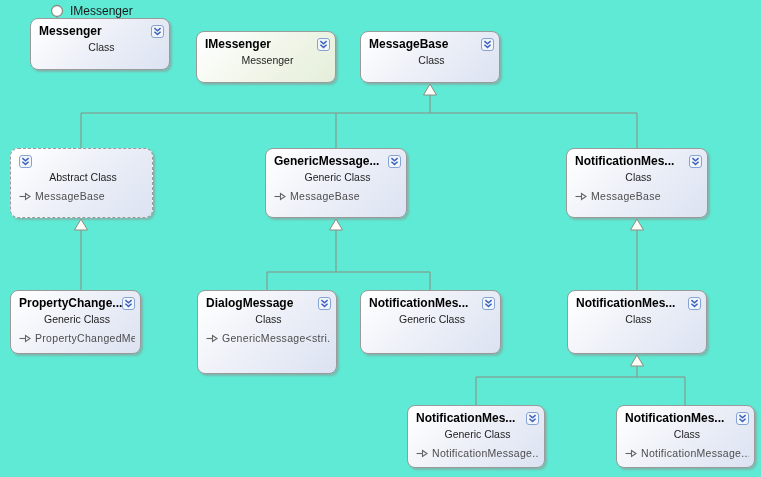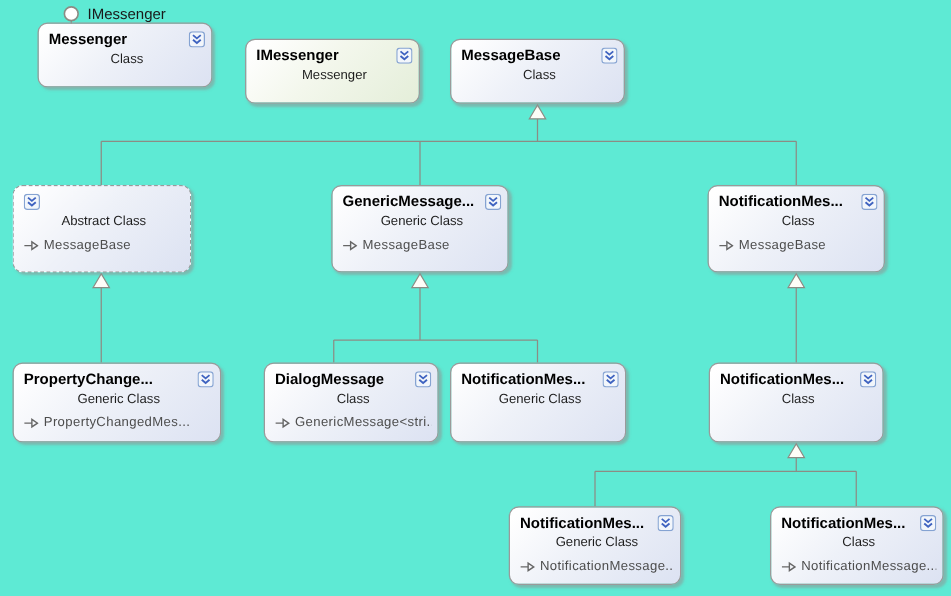--- a/index.html
+++ b/index.html
@@ -173,42 +173,42 @@
     <div class="kind">Class</div>
     <div class="baseline">
       <svg class="inherit-arrow" width="12" height="9" viewBox="0 0 12 9">
         <path d="M0.5 4.5 H6.5"></path>
           <path d="M6.5 1.5 L11 4.5 L6.5 7.5 Z"></path>
       </svg>
       <span>MessageBase</span>
     </div>
   </div>
 
-  <div class="box cls" style="left:10px;top:290px;width:167px;height:64px">
+  <div class="box cls" style="left:10px;top:290px;width:131px;height:64px">
     <div class="head">
       <span class="title">PropertyChange...</span>
       <button class="chevron">
         <svg width="13" height="13" viewBox="0 0 13 13">
           <rect class="chev-bg" x="0.5" y="0.5" width="12" height="12" rx="2.5"></rect>
           <path class="chev-stroke" d="M3.4 3.1 L6.5 5.7 L9.6 3.1"></path>
             <path class="chev-stroke" d="M3.4 6.8 L6.5 9.4 L9.6 6.8"></path>
         </svg>
       </button>
     </div>
     <div class="kind">Generic Class</div>
     <div class="baseline">
       <svg class="inherit-arrow" width="12" height="9" viewBox="0 0 12 9">
         <path d="M0.5 4.5 H6.5"></path>
           <path d="M6.5 1.5 L11 4.5 L6.5 7.5 Z"></path>
       </svg>
       <span>PropertyChangedMes...</span>
     </div>
   </div>
 
-  <div class="box cls" style="left:211px;top:290px;width:140px;height:64px">
+  <div class="box cls" style="left:197px;top:290px;width:140px;height:84px">
     <div class="head">
       <span class="title">DialogMessage</span>
       <button class="chevron">
         <svg width="13" height="13" viewBox="0 0 13 13">
           <rect class="chev-bg" x="0.5" y="0.5" width="12" height="12" rx="2.5"></rect>
           <path class="chev-stroke" d="M3.4 3.1 L6.5 5.7 L9.6 3.1"></path>
             <path class="chev-stroke" d="M3.4 6.8 L6.5 9.4 L9.6 6.8"></path>
         </svg>
       </button>
     </div>

